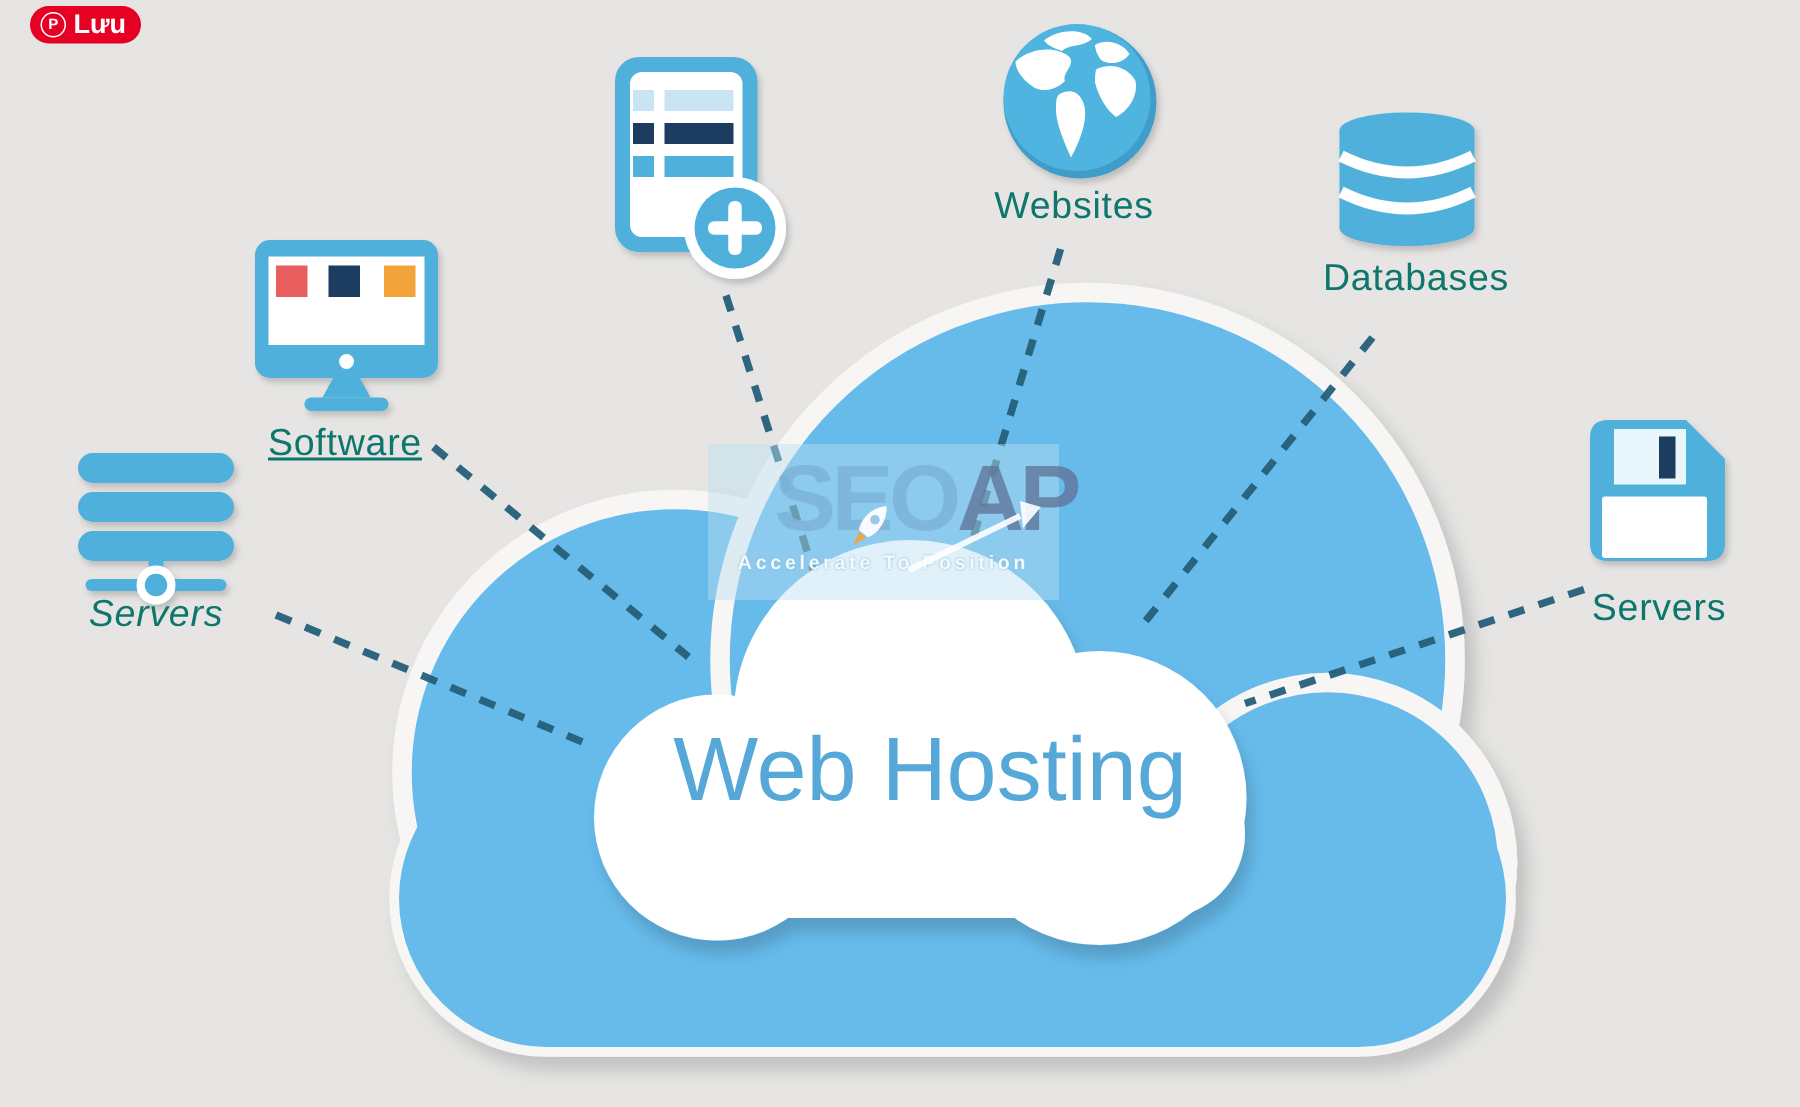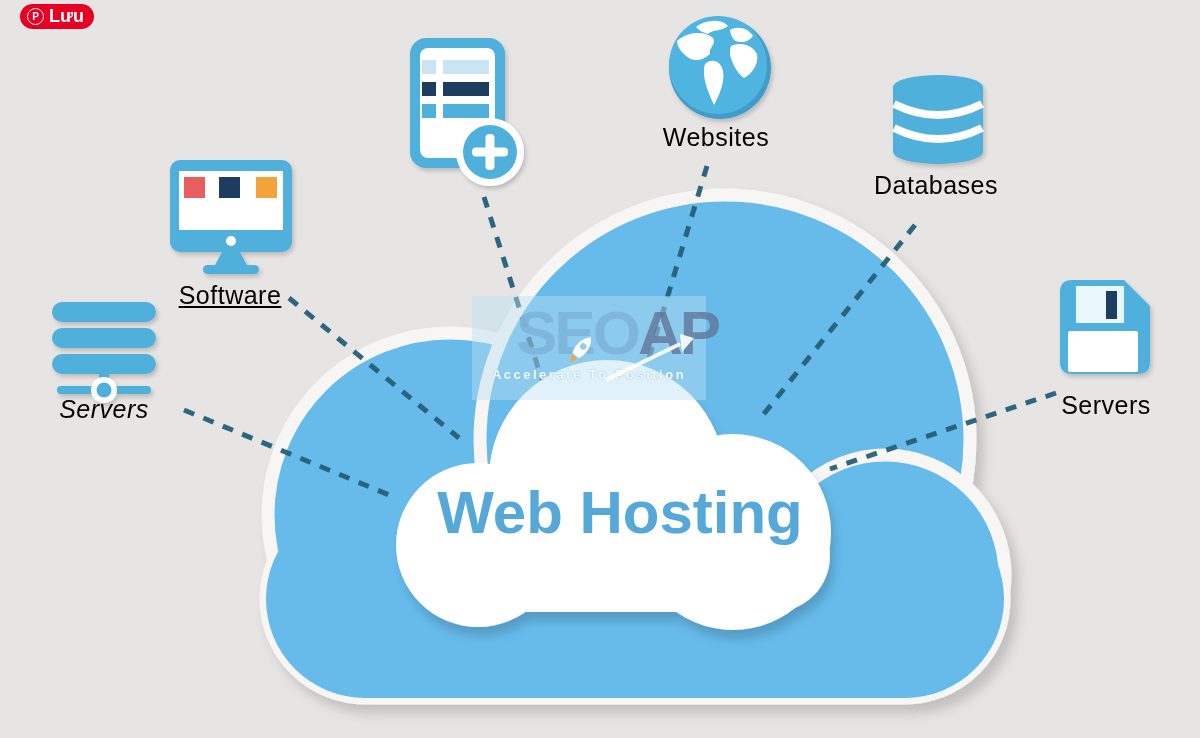--- a/index.html
+++ b/index.html
@@ -10,29 +10,29 @@
     overflow:hidden;
     font-family:"Liberation Sans", sans-serif;
   }
   .scene{position:absolute;left:0;top:0;}
 
   .node-label{
     position:absolute;
     width:140px;
     text-align:center;
     font-size:25px;
-    color:#000000;
+    color:#0f766e;
     letter-spacing:0.5px;
   }
   .cloud-title{
     position:absolute;
     left:420px;top:481px;width:400px;
     text-align:center;
     font-size:60px;
-    font-weight:bold;
+    font-weight:normal;
     color:#55a8d8;
     letter-spacing:0px;
     line-height:64px;
   }
   .save-badge{
     position:absolute;
     left:20px;top:4px;
     height:25px;
     display:flex;align-items:center;gap:5px;
     background:#e60023;
@@ -179,21 +179,21 @@
       <path d="M16,2 H68 L94,28 V84 Q94,96 82,96 H16 Q4,96 4,84 V14 Q4,2 16,2 Z" fill="#4fb0dc"></path>
       <rect x="20" y="8" width="48" height="37" fill="#e9f6fc"></rect>
       <rect x="50" y="13" width="11" height="28" fill="#1c3d5f"></rect>
       <rect x="12" y="53" width="70" height="41" rx="2" fill="#ffffff"></rect>
     </g>
   </svg>
 
   <div class="node-label" style="left:34px;  top:395px;font-style:italic;">Servers</div>
   <div class="node-label" style="left:160px; top:281px;text-decoration:underline;">Software</div>
   <div class="node-label" style="left:646px; top:123px;">Websites</div>
-  <div class="node-label" style="left:866px; top:171px;">Databases</div>
+  <div class="node-label" style="left:866px; top:171px;text-align:right;">Databases</div>
   <div class="node-label" style="left:1036px;top:391px;">Servers</div>
 
   <div class="cloud-title">Web Hosting</div>
 
   <div class="watermark">
     <div class="brand"><span class="b1">SE</span><span class="b2">O</span><span class="b3">AP</span></div>
     <svg class="wm-art" width="130" height="60" viewBox="0 0 130 60">
       <g transform="translate(14,18) rotate(40)">
         <path d="M0,-14 C6,-8 8,2 4,10 L-4,10 C-8,2 -6,-8 0,-14 Z" fill="#ffffff" opacity="0.95"></path>
         <circle cx="0" cy="-2" r="3.2" fill="#9cc9e4"></circle>

